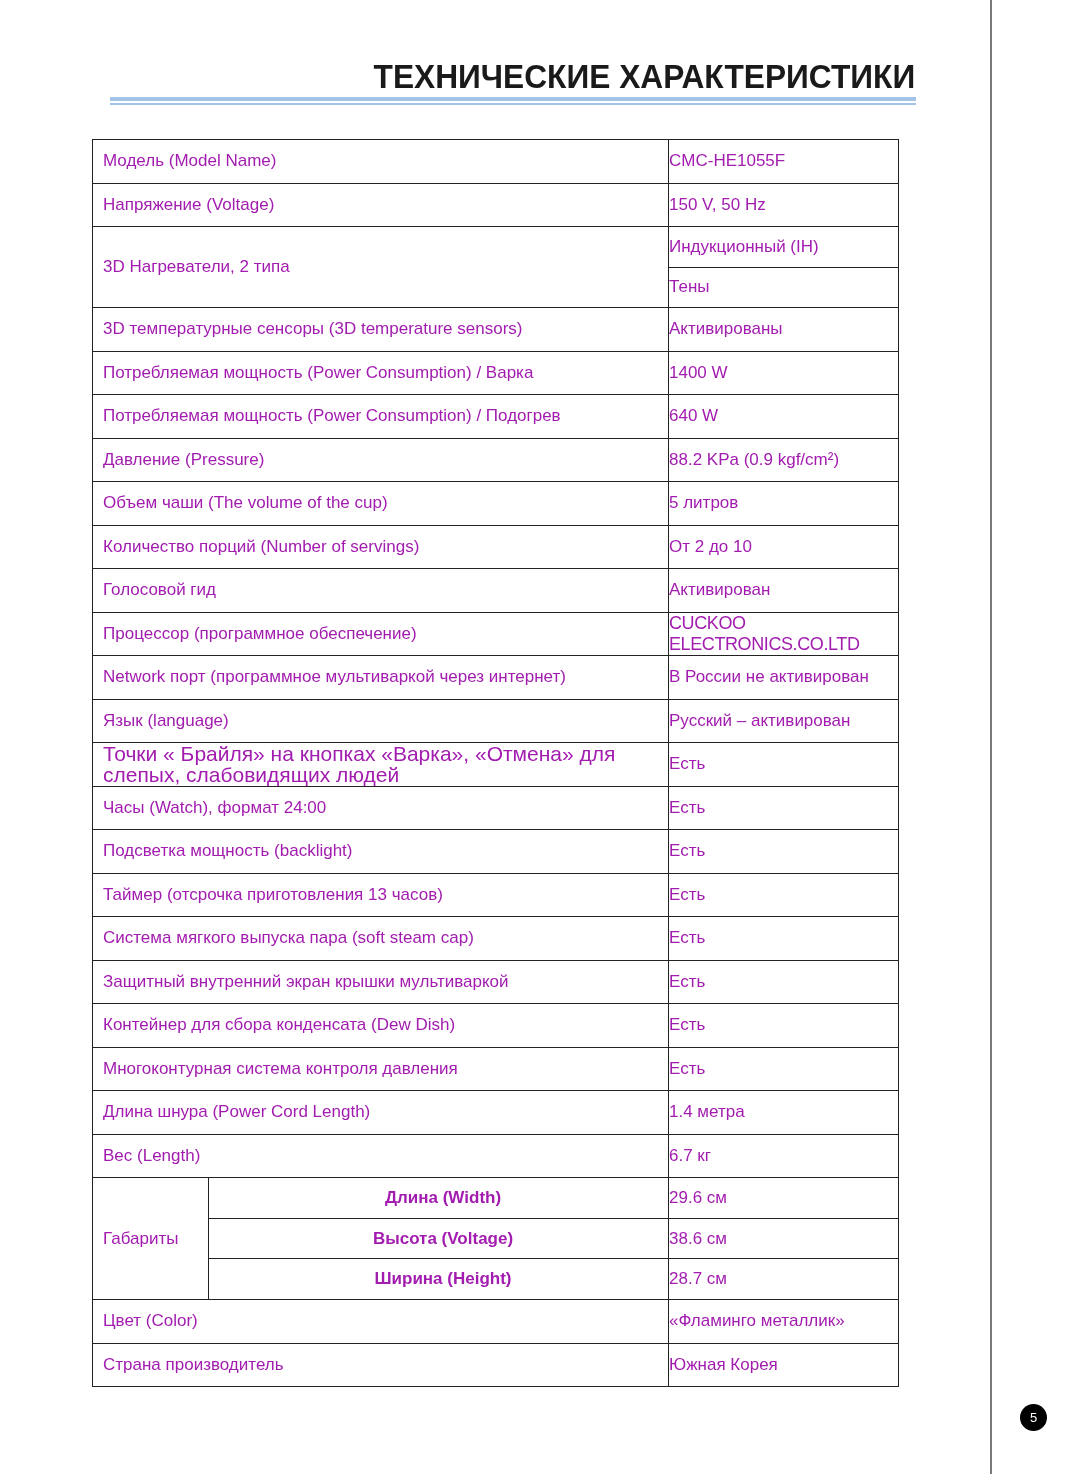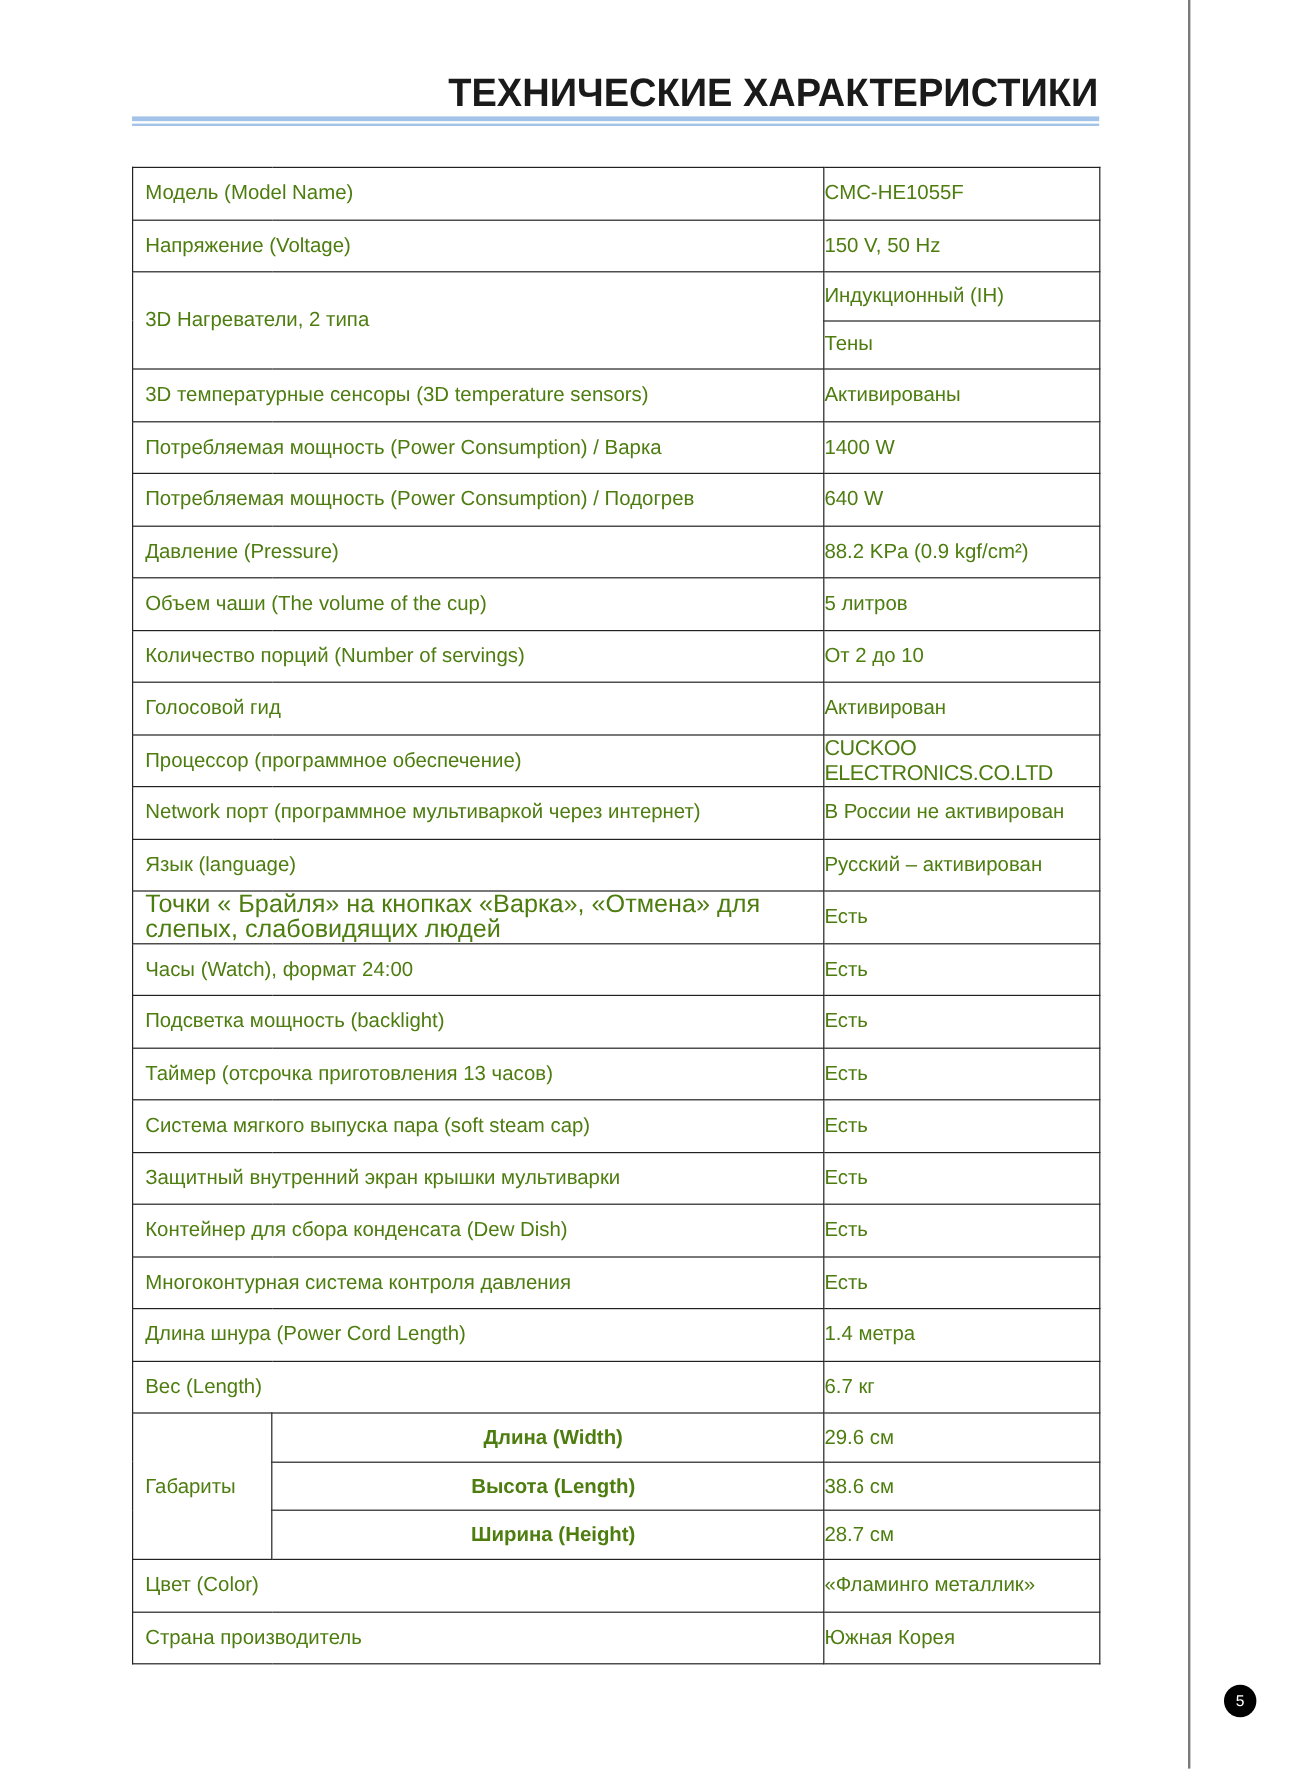--- a/index.html
+++ b/index.html
@@ -12,23 +12,23 @@
   .title {
     position: absolute; right: 163px; top: 58px;
     font-family: "Liberation Sans", sans-serif; font-weight: bold;
     font-size: 33px; letter-spacing: 0px; color: #1a1a1a;
     transform: scaleX(0.96); transform-origin: right center; white-space: nowrap;
   }
   .rule-thick { position: absolute; left: 110px; top: 97px; width: 806px; height: 4px; background: #a3c4e8; }
   .rule-thin { position: absolute; left: 110px; top: 103px; width: 806px; height: 2px; background: #a3c4e8; }
 
   table.spec {
-    position: absolute; left: 110px; top: 139px;
+    position: absolute; left: 92px; top: 139px;
     width: 806px; border-collapse: collapse; table-layout: fixed;
-    font-size: 17px; color: #4d7c0f;
+    font-size: 17px; color: #a21caf;
   }
   table.spec td { border: 1.5px solid #222; padding: 0; vertical-align: middle; }
   td.lbl { padding-left: 10px !important; text-align: left; }
   td.sublbl { padding-left: 9px !important; text-align: center; font-weight: bold; }
   td.val { text-align: left; }
   td.val.brand { font-size: 18px; letter-spacing: -0.4px; }
   tr.r { height: 43.5px; }
   tr.h2 { height: 40.5px; }
   tr.d3 { height: 40.7px; }
   td.lbl.two-line { line-height: 21px; font-size: 21px; }
@@ -124,21 +124,21 @@
     </tr>
     <tr class="r">
       <td class="lbl" colspan="2">Таймер (отсрочка приготовления 13 часов)</td>
       <td class="val">Есть</td>
     </tr>
     <tr class="r">
       <td class="lbl" colspan="2">Система мягкого выпуска пара (soft steam cap)</td>
       <td class="val">Есть</td>
     </tr>
     <tr class="r">
-      <td class="lbl" colspan="2">Защитный внутренний экран крышки мультиварки</td>
+      <td class="lbl" colspan="2">Защитный внутренний экран крышки мультиваркой</td>
       <td class="val">Есть</td>
     </tr>
     <tr class="r">
       <td class="lbl" colspan="2">Контейнер для сбора конденсата (Dew Dish)</td>
       <td class="val">Есть</td>
     </tr>
     <tr class="r">
       <td class="lbl" colspan="2">Многоконтурная система контроля давления</td>
       <td class="val">Есть</td>
     </tr>
@@ -149,21 +149,21 @@
     <tr class="r">
       <td class="lbl" colspan="2">Вес (Length)</td>
       <td class="val">6.7 кг</td>
     </tr>
     <tr class="d3">
       <td class="lbl" rowspan="3">Габариты</td>
       <td class="sublbl">Длина (Width)</td>
       <td class="val">29.6 см</td>
     </tr>
     <tr class="d3">
-      <td class="sublbl">Высота (Length)</td>
+      <td class="sublbl">Высота (Voltage)</td>
       <td class="val">38.6 см</td>
     </tr>
     <tr class="d3">
       <td class="sublbl">Ширина (Height)</td>
       <td class="val">28.7 см</td>
     </tr>
     <tr class="r">
       <td class="lbl" colspan="2">Цвет (Color)</td>
       <td class="val">«Фламинго металлик»</td>
     </tr>

